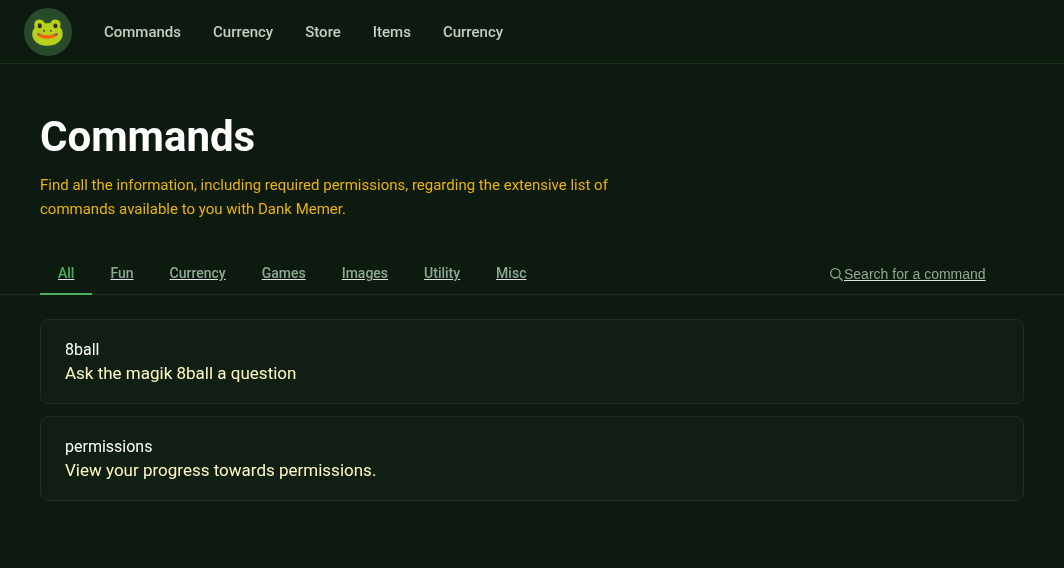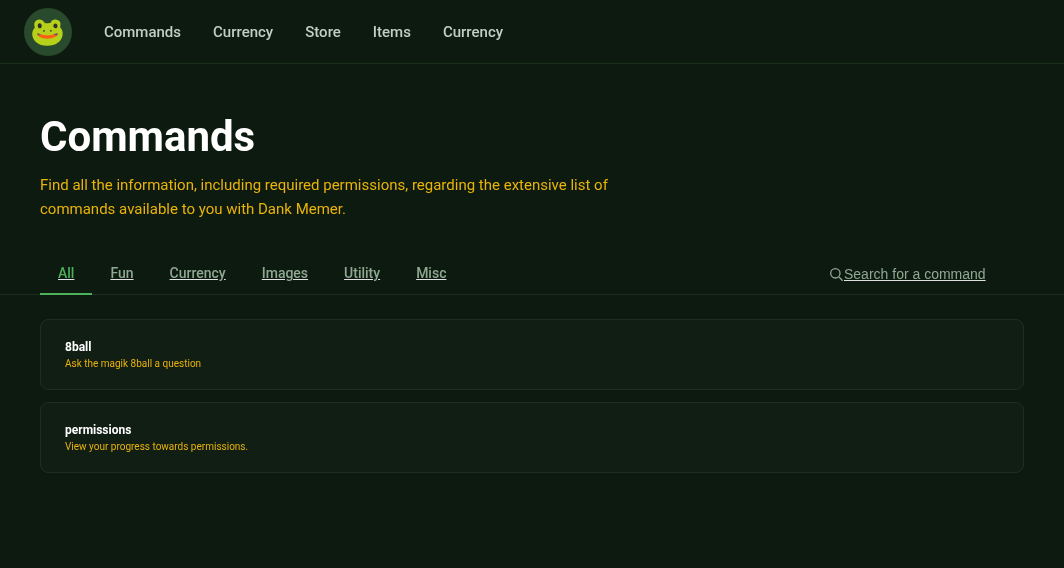--- a/index.html
+++ b/index.html
@@ -144,29 +144,29 @@
       background-color: #111e13;
       border: 1px solid #1e2e20;
       border-radius: 8px;
       padding: 20px 24px;
       margin-bottom: 12px;
       cursor: pointer;
       transition: background 0.15s;
     }
 
     .command-name {
-      font-size: 12px;
-      font-weight: 700;
+      font-size: 16px;
+      font-weight: 400;
       color: #ffffff;
       margin-bottom: 4px;
     }
 
     .command-desc {
-      font-size: 10px;
-      color: #eab308;
+      font-size: 17px;
+      color: #fef9c3;
     }
   </style>
 </head>
 <body>
 
 <nav>
   <div class="nav-logo">
     <span>🐸</span>
   </div>
   <div class="nav-links">
@@ -181,20 +181,21 @@
 <div class="hero">
   <h1 class="hero-title">Commands</h1>
   <p class="hero-desc">Find all the information, including required permissions, regarding the extensive list of commands available to you with Dank Memer.</p>
 </div>
 
 <div class="tabs-container">
   <div class="tabs">
     <div class="tab active">All</div>
     <div class="tab">Fun</div>
     <div class="tab">Currency</div>
+    <div class="tab">Games</div>
     <div class="tab">Images</div>
     <div class="tab">Utility</div>
     <div class="tab">Misc</div>
     <div class="search-area">
       <svg class="search-icon-svg" viewBox="0 0 24 24">
         <circle cx="11" cy="11" r="7"></circle>
         <line x1="16.5" y1="16.5" x2="22" y2="22"></line>
       </svg>
       <input class="search-input" type="text" placeholder="Search for a command" style="">
     </div>

